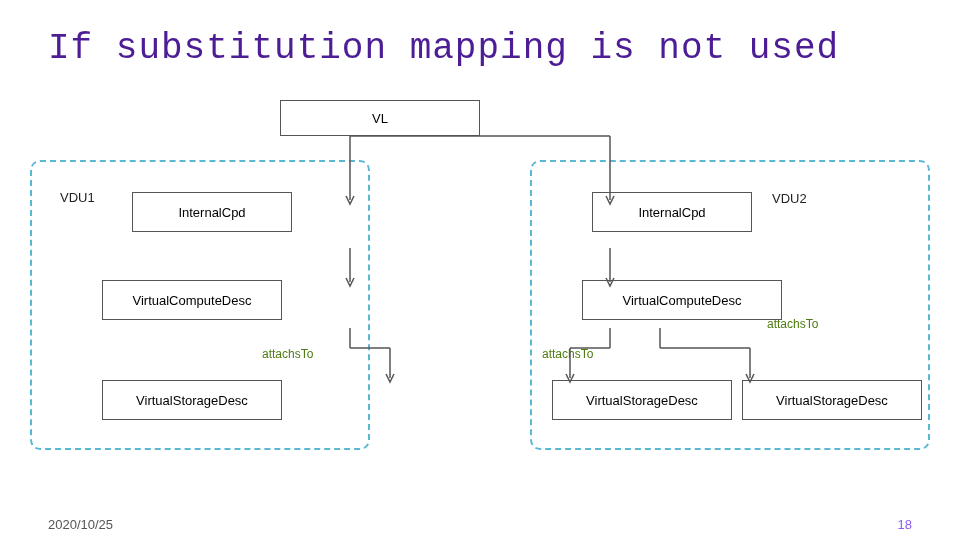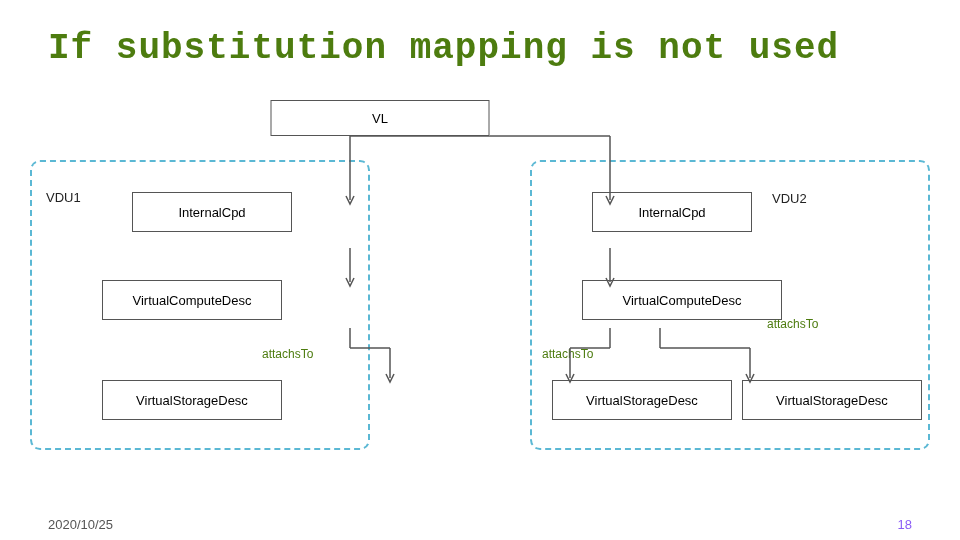--- a/index.html
+++ b/index.html
@@ -7,24 +7,24 @@
       width: 960px;
       height: 540px;
       background: #fff;
       font-family: 'Courier New', Courier, monospace;
       overflow: hidden;
       position: relative;
     }
 
     .page-title {
       font-size: 36px;
-      font-weight: bold;
+      font-weight: normal;
       padding: 28px 0 0 48px;
       letter-spacing: 1px;
-      color: #4d7c0f;
+      color: #4c1d95;
     }
 
     .diagram-area {
       position: absolute;
       top: 100px;
       left: 0;
       right: 0;
       bottom: 30px;
     }
 
@@ -156,27 +156,27 @@
     <line x1="570" y1="248" x2="570" y2="278" stroke="#555" stroke-width="1.5"></line>
     <polyline points="566,274 570,282 574,274" fill="none" stroke="#555" stroke-width="1.5"></polyline>
 
     <line x1="660" y1="228" x2="660" y2="248" stroke="#555" stroke-width="1.5"></line>
     <line x1="660" y1="248" x2="750" y2="248" stroke="#555" stroke-width="1.5"></line>
     <line x1="750" y1="248" x2="750" y2="278" stroke="#555" stroke-width="1.5"></line>
     <polyline points="746,274 750,282 754,274" fill="none" stroke="#555" stroke-width="1.5"></polyline>
 
   </svg>
 
-  <div class="vl-box node-box" style="left: 380px; top: 0; width: 219px; height: 36px;">
+  <div class="vl-box node-box" style="left: 380px; top: 0; width: 200px; height: 36px;">
     <span>VL</span>
   </div>
 
   <div class="left-group">
 
-    <span class="node-label" style="left: 14px; top: 28px;">VDU1</span>
+    <span class="node-label" style="left: 28px; top: 28px;">VDU1</span>
 
     <div class="node-box" style="left: 100px; top: 30px; width: 160px; height: 40px;">
       <span>InternalCpd</span>
     </div>
 
     <div class="node-box" style="left: 70px; top: 118px; width: 180px; height: 40px;">
       <span>VirtualComputeDesc</span>
     </div>
 
     <span class="connector-label" style="left: 230px; top: 185px;">attachsTo</span>

